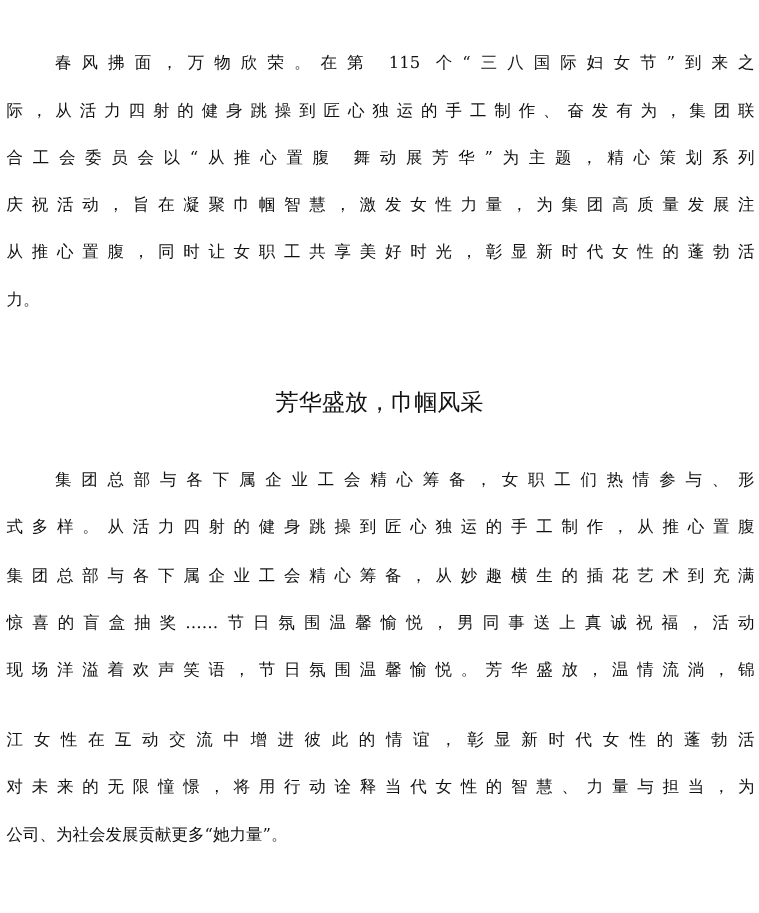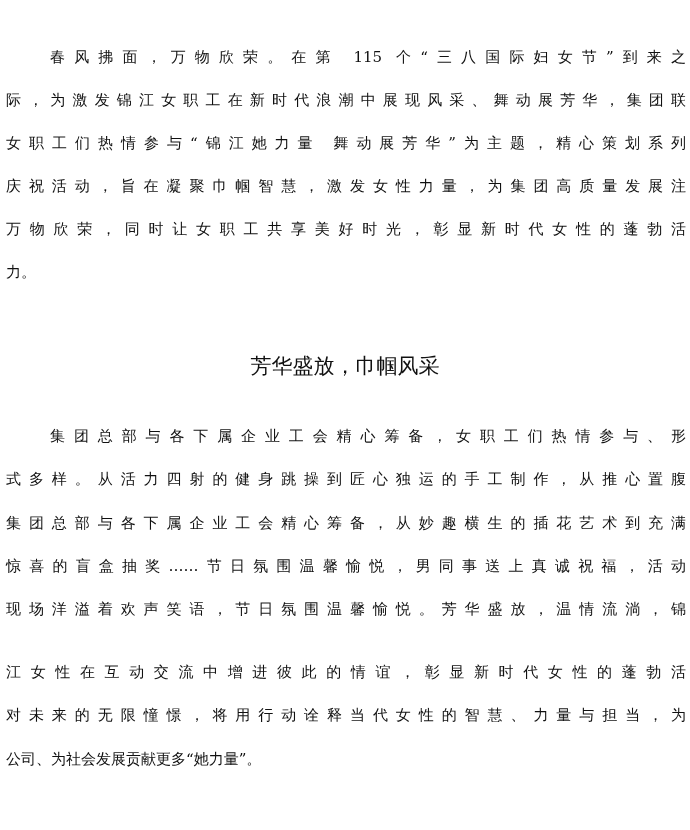--- a/index.html
+++ b/index.html
@@ -11,24 +11,24 @@
   .line.indent { left: 50px; width: 636px; }
   .heading { position: absolute; left: 0; width: 690px; text-align: center; font-size: 21px;
              line-height: 26px; font-family: "DejaVu Sans", sans-serif; color: #111111; }
 </style>
 </head>
 <body>
 
 <div>
   <div>
     <div class="line indent" style="top:44px">春风拂面，万物欣荣。在第 115 个“三八国际妇女节”到来之</div>
-    <div class="line" style="top:87px">际，为激发锦江女职工在新时代浪潮中展现风采、舞动展芳华，集团联</div>
-    <div class="line" style="top:130px">女职工们热情参与“锦江她力量 舞动展芳华”为主题，精心策划系列</div>
+    <div class="line" style="top:87px">际，从活力四射的健身跳操到匠心独运的手工制作、奋发有为，集团联</div>
+    <div class="line" style="top:130px">合工会委员会以“从推心置腹 舞动展芳华”为主题，精心策划系列</div>
     <div class="line" style="top:173px">庆祝活动，旨在凝聚巾帼智慧，激发女性力量，为集团高质量发展注</div>
-    <div class="line" style="top:216px">万物欣荣，同时让女职工共享美好时光，彰显新时代女性的蓬勃活</div>
+    <div class="line" style="top:216px">从推心置腹，同时让女职工共享美好时光，彰显新时代女性的蓬勃活</div>
     <div class="line last" style="top:259px">力。</div>
   </div>
 
   <div class="heading" style="top:353px">芳华盛放，巾帼风采</div>
 
   <div>
     <div class="line indent" style="top:423px">集团总部与各下属企业工会精心筹备，女职工们热情参与、形</div>
     <div class="line" style="top:466px">式多样。从活力四射的健身跳操到匠心独运的手工制作，从推心置腹</div>
     <div class="line" style="top:510px">集团总部与各下属企业工会精心筹备，从妙趣横生的插花艺术到充满</div>
     <div class="line" style="top:553px">惊喜的盲盒抽奖……节日氛围温馨愉悦，男同事送上真诚祝福，活动</div>

